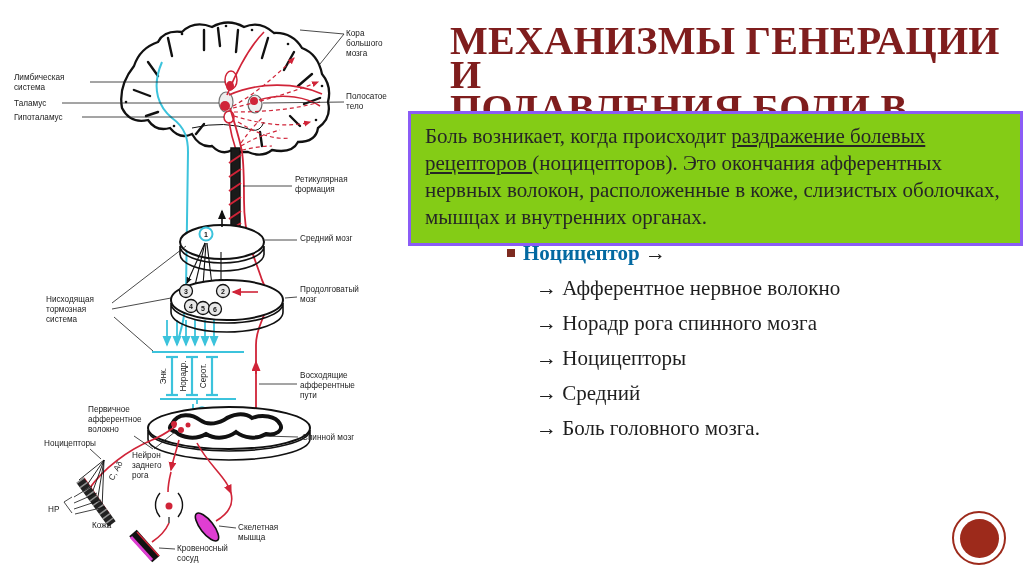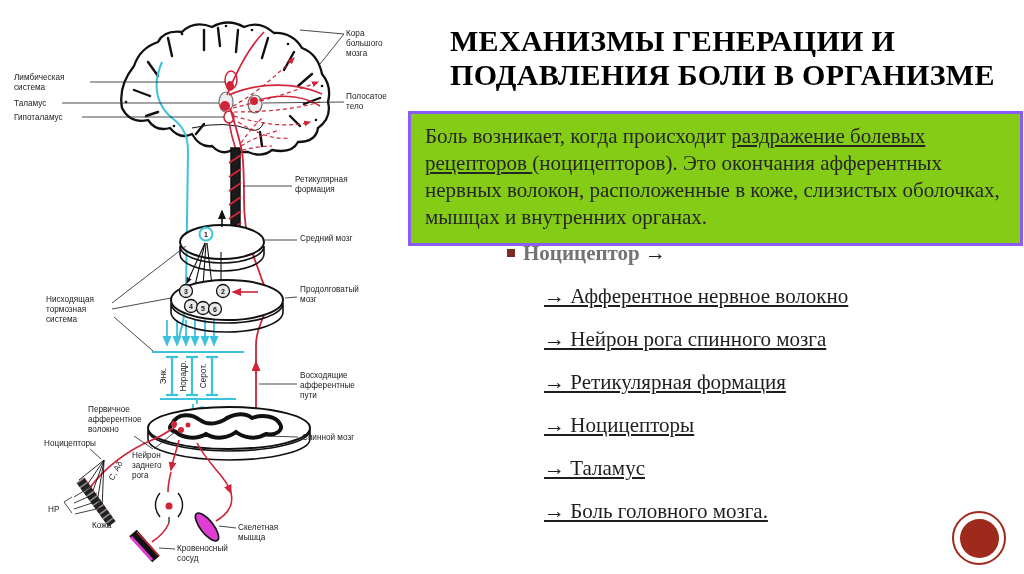--- a/index.html
+++ b/index.html
@@ -2,36 +2,36 @@
 <html><head>
 <meta charset="utf-8">
 <style>
   html,body{margin:0;padding:0;}
   body{width:1024px;height:574px;background:#ffffff;position:relative;overflow:hidden;
        font-family:"Liberation Serif",serif;}
   .slide{position:absolute;inset:0;background:#fff;}
 
   
   .title{position:absolute;left:450px;top:24px;width:566px;
-         font-weight:bold;font-size:30px;line-height:34px;color:#000000;
+         font-weight:bold;font-size:40px;line-height:34px;color:#7f1d1d;
          letter-spacing:.3px;}
   .info-box{position:absolute;left:408px;top:111px;width:581px;
             background:#84cc16;border:3px solid #8b5cf6;
             padding:9px 14px 12px 14px;
             font-size:21px;line-height:27px;color:#262626;}
   .info-box .u{text-decoration:underline;}
   .pathway{position:absolute;left:507px;top:240px;width:452px;
            font-size:21px;line-height:26px;color:#1e1e1e;}
   .pw-header{display:flex;align-items:baseline;gap:8px;}
   .bullet-sq{display:inline-block;width:8px;height:8px;background:#7d2b20;
              position:relative;top:-3px;flex:0 0 8px;}
-  .pw-header b{color:#737373;font-weight:bold;}
+  .pw-header b{color:#0369a1;font-weight:bold;}
   .pw-arrow{color:#222;}
   .pw-items{padding-left:20px;}
-  .pw-item{margin:17px;text-decoration:underline;}
+  .pw-item{margin:9px;}
 
   
   .seal{position:absolute;left:952px;top:511px;width:50px;height:50px;border-radius:50%;
         border:2.5px solid #9d2a1b;display:flex;align-items:center;justify-content:center;}
   .seal-inner{width:39px;height:39px;border-radius:50%;background:#9d2a1b;}
 
   
   svg{position:absolute;left:0;top:0;}
   .dlab{font:8.2px "Liberation Sans",sans-serif;fill:#1c1c1c;}
   .dnum{font:bold 7px "Liberation Sans",sans-serif;fill:#111;text-anchor:middle;}
@@ -331,24 +331,23 @@
   <div class="info-box"><span>Боль возникает, когда происходит </span><span class="u">раздражение болевых рецепторов </span><span>(ноцицепторов). Это окончания афферентных нервных волокон, расположенные в коже, слизистых оболочках, мышцах и внутренних органах.</span></div>
 
   <div class="pathway">
     <div class="pw-header">
       <span class="bullet-sq"></span>
       <span><b>Ноцицептор</b>
       <span class="pw-arrow">→</span></span>
     </div>
     <div class="pw-items">
       <div class="pw-item">→ Афферентное нервное волокно</div>
-      <div class="pw-item">→ Нейрон рога спинного мозга</div>
-      <div class="pw-item">→ Ретикулярная формация</div>
+      <div class="pw-item">→ Норадр рога спинного мозга</div>
       <div class="pw-item">→ Ноцицепторы</div>
-      <div class="pw-item">→ Таламус</div>
+      <div class="pw-item">→ Средний</div>
       <div class="pw-item">→ Боль головного мозга.</div>
     </div>
   </div>
 
   <div class="seal">
     <div class="seal-inner"></div>
   </div>
 
 </div>
 

